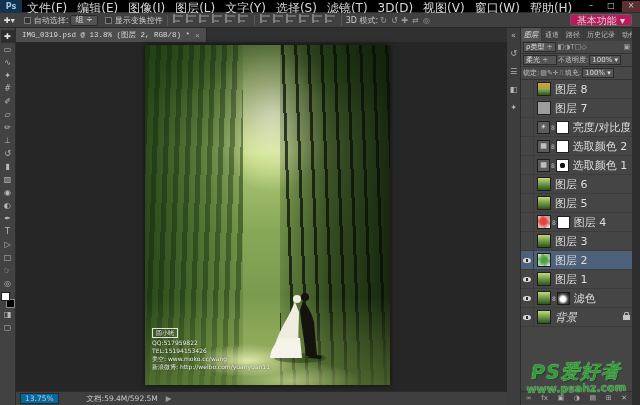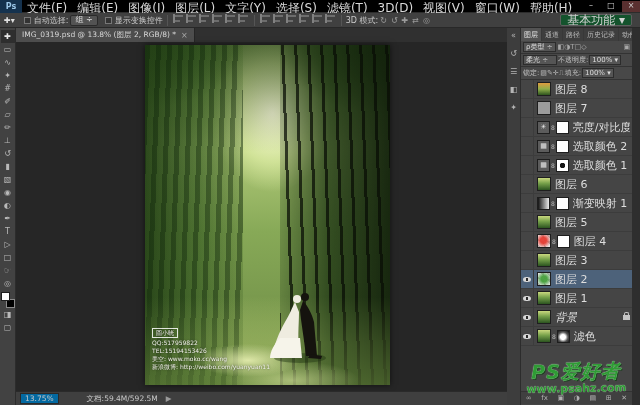--- a/index.html
+++ b/index.html
@@ -24,36 +24,36 @@
   .tool-chip { display:flex; align-items:center; padding:0 4px; color:#e0e0e0; }
   .cbx { width:7px; height:7px; border:1px solid #777; background:#333; margin:0 3px 0 5px; }
   .well { background:#535353; border:1px solid #2a2a2a; border-radius:2px; padding:0 4px; height:11px;
     line-height:10px; color:#ddd; display:inline-flex; align-items:center; margin:0 2px; }
   .ai { display:inline-block; width:11px; height:10px; margin:0 1px; opacity:.5;
     background:
       linear-gradient(#9a9a9a 0 0) no-repeat 2px 1px/8px 2px,
       linear-gradient(#9a9a9a 0 0) no-repeat 2px 6px/5px 2px,
       linear-gradient(#c2c2c2 0 0) no-repeat 0 0/2px 9px; }
   .mode3d-icon { font-size:8px; color:#9a9a9a; margin:0 2px; }
-  #workspace-btn { position:absolute; right:8px; top:1px; height:12px; background:#14532d;
-    border:1px solid #5e5e5e; border-radius:2px; font-size:12px; color:#d2d2d2; padding:0 6px; line-height:11px; }
+  #workspace-btn { position:absolute; right:8px; top:1px; height:12px; background:#be185d;
+    border:1px solid #5e5e5e; border-radius:2px; font-size:10px; color:#d2d2d2; padding:0 6px; line-height:11px; }
 
   
   #toolbar { position:absolute; left:0; top:28px; width:16px; height:377px; background:#424242;
     border-right:1px solid #2c2c2c; display:flex; flex-direction:column; align-items:center; padding-top:2px; }
   .tool { width:14px; height:13px; display:flex; align-items:center; justify-content:center;
     font-size:8px; color:#b9b9b9; }
   .tool.active { background:#2e2e2e; color:#e8e8e8; }
   #swatches { position:relative; width:14px; height:16px; margin-top:2px; }
   #fg-swatch { position:absolute; left:0; top:0; width:9px; height:9px; background:#fff; border:1px solid #1e1e1e; z-index:2; }
   #bg-swatch { position:absolute; right:0; bottom:0; width:9px; height:9px; background:#000; border:1px solid #8a8a8a; }
 
   
   #doc-area { position:absolute; left:16px; top:28px; width:491px; height:377px; background:#262626; }
-  #tab-bar { height:14px; background:#303030; display:flex; }
+  #tab-bar { height:14px; background:#303030; display:flex;font-family:Liberation Mono, monospace; }
   #doc-tab { background:#4d4d4d; height:14px; display:flex; align-items:center; padding:0 6px; gap:5px;
     font-size:7.5px; color:#d8d8d8; border-right:1px solid #262626; }
   #tab-close { color:#a9a9a9; font-size:8px; }
   #canvas { position:relative; width:491px; height:349px; background:#262626; }
 
   
   #photo { position:absolute; left:129px; top:3px; width:245px; height:340px; overflow:hidden;
     box-shadow:0 0 6px rgba(0,0,0,.6); background:
     radial-gradient(ellipse 85px 110px at 52% 20%, rgba(255,255,225,.95), rgba(238,250,180,.55) 45%, rgba(238,250,180,0) 72%),
     linear-gradient(180deg,#8fb060 0%,#b5cc7c 28%,#87a957 55%,#7a9a4e 74%,#9cb663 88%,#6d8c44 100%); }
@@ -89,21 +89,21 @@
 
   
   #dock-strip { position:absolute; left:507px; top:28px; width:14px; height:377px; background:#3d3d3d;
     border-right:1px solid #2c2c2c; display:flex; flex-direction:column; align-items:center; padding-top:3px; gap:9px; }
   .dock-icon { font-size:8px; color:#b5b5b5; }
   #right-edge { position:absolute; left:632px; top:28px; width:8px; height:377px; background:#2e2e2e; }
 
   #layers-panel { position:absolute; left:521px; top:28px; width:111px; height:377px; background:#454545; font-size:7px; }
   #panel-tabs { height:13px; background:#383838; display:flex; align-items:flex-end; }
   .panel-tab { padding:2px 3px 1px; font-size:7px; color:#bdbdbd; background:#3e3e3e; margin-right:1px; white-space:nowrap; }
-  .panel-tab.active { background:#535353; color:#e8e8e8; }
+  .panel-tab.active { background:#535353; color:#e8e8e8;font-style:italic; }
   #filter-row { height:13px; display:flex; align-items:center; background:#484848; border-bottom:1px solid #333; padding:0 2px; gap:2px; }
   #filter-kind { background:#555; border:1px solid #2c2c2c; padding:0 2px; height:10px; line-height:9px; color:#ddd; }
   .filter-icon { color:#a8a8a8; font-size:7px; }
   #blend-row, #lock-row { height:13px; display:flex; align-items:center; background:#484848; border-bottom:1px solid #333; padding:0 2px; gap:1px; color:#c5c5c5; }
   .mini-well { background:#555; border:1px solid #2c2c2c; height:10px; line-height:9px; padding:0 2px; color:#ddd; white-space:nowrap; }
   .lock-ic { font-size:7px; color:#b5b5b5; }
 
   #layer-list { position:absolute; left:0; top:52px; width:111px; height:298px; overflow:hidden; background:#454545; }
   .layer-row { height:19px; display:flex; align-items:center; border-bottom:1px solid #3c3c3c; padding-right:2px; }
   .layer-row.selected { background:#4d627a; }
@@ -316,27 +316,20 @@
           <div class="mask dot"></div>
           <span class="layer-name">选取颜色 1</span>
         </div>
         <div class="layer-row">
           <div class="eye-well"></div>
           <div class="thumb trees"></div>
           <span class="layer-name">图层 6</span>
         </div>
         <div class="layer-row">
           <div class="eye-well"></div>
-          <div class="adj-icon gradient"></div>
-          <span class="link8">8</span>
-          <div class="mask"></div>
-          <span class="layer-name">渐变映射 1</span>
-        </div>
-        <div class="layer-row">
-          <div class="eye-well"></div>
           <div class="thumb trees"></div>
           <span class="layer-name">图层 5</span>
         </div>
         <div class="layer-row">
           <div class="eye-well"></div>
           <div class="thumb red-checker"></div>
           <span class="link8">8</span>
           <div class="mask"></div>
           <span class="layer-name">图层 4</span>
         </div>
@@ -357,31 +350,31 @@
             <div class="eye"></div>
           </div>
           <div class="thumb trees"></div>
           <span class="layer-name">图层 1</span>
         </div>
         <div class="layer-row">
           <div class="eye-well">
             <div class="eye"></div>
           </div>
           <div class="thumb trees"></div>
-          <span class="layer-name italic">背景</span>
-          <span class="lock-glyph"></span>
+          <span class="link8">8</span>
+          <div class="mask blob"></div>
+          <span class="layer-name">滤色</span>
         </div>
         <div class="layer-row">
           <div class="eye-well">
             <div class="eye"></div>
           </div>
           <div class="thumb trees"></div>
-          <span class="link8">8</span>
-          <div class="mask blob"></div>
-          <span class="layer-name">滤色</span>
+          <span class="layer-name italic">背景</span>
+          <span class="lock-glyph"></span>
         </div>
       </div>
 
     <div id="panel-bottom">
         <span>∞</span>
         <span>fx</span>
         <span>▣</span>
         <span>◑</span>
         <span>▤</span>
         <span>⊞</span>

